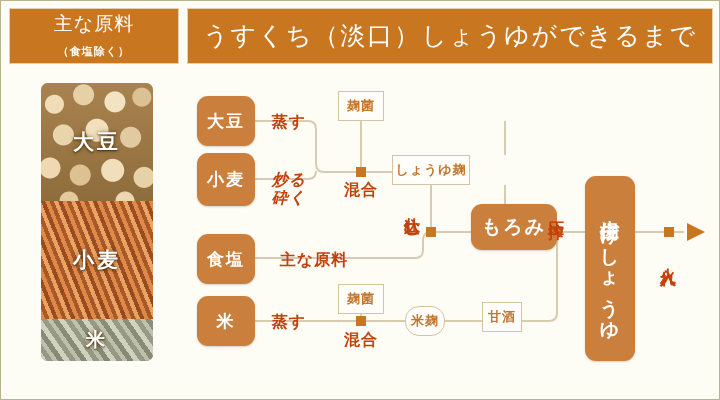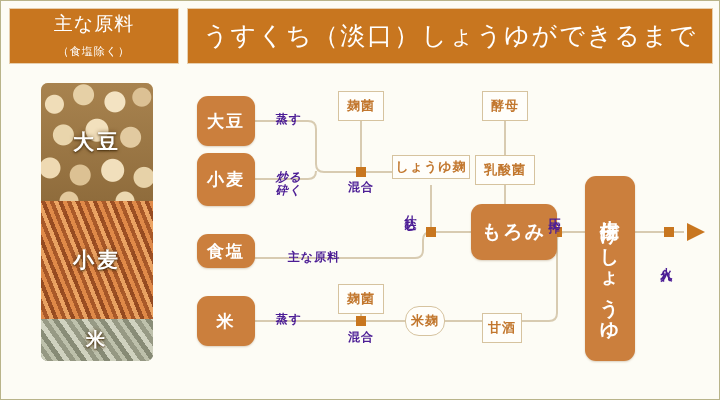--- a/index.html
+++ b/index.html
@@ -25,21 +25,21 @@
     display: flex;
     flex-direction: column;
     align-items: center;
     justify-content: center;
     text-align: center;
     letter-spacing: 1px;
   }
   #hdr-left  { left: 8px;  top: 7px; width: 170px; height: 56px; }
   #hdr-right { left: 186px;top: 7px; width: 526px; height: 56px; }
   .hdr-main  { font-size: 19px; font-weight: normal; line-height: 1.1; }
-  .hdr-sub   { font-size: 11px; font-weight: normal; margin-top: 10px; }
+  .hdr-sub   { font-size: 11px; font-weight: bold; margin-top: 10px; }
   #hdr-right .hdr-main { font-size: 25px; letter-spacing: 2px; }
 
   
   .photos {
     position: absolute; left: 40px; top: 82px;
     width: 112px; height: 278px;
     border-radius: 7px; overflow: hidden;
     display: flex; flex-direction: column;
   }
   .photo {
@@ -120,22 +120,22 @@
     border: 1px solid #d6c39f;
     color: #c2772e;
     font-weight: bold;
     font-size: 13px;
     letter-spacing: 1px;
   }
 
   
   .lbl {
     position: absolute;
-    color: #4c1d95;
-    font-size: 12px;
+    color: #c2410c;
+    font-size: 16px;
     font-weight: bold;
     letter-spacing: 1px;
     line-height: 1.12;
     white-space: pre-line;
     text-align: center;
   }
   .lbl.vert {
     writing-mode: vertical-rl;
     text-orientation: upright;
     letter-spacing: 2px;
@@ -225,50 +225,44 @@
 
       <polygon points="686,222 704,231 686,240" fill="#c8761f"></polygon>
     </svg>
 
     <div class="node solid" style="left:196px; top:95px; width:58px; height:50px;">
       <span>大豆</span>
     </div>
     <div class="node solid" style="left:196px; top:152px; width:58px; height:53px;">
       <span>小麦</span>
     </div>
-    <div class="node solid" style="left:196px; top:233px; width:58px; height:34px;">
+    <div class="node solid" style="left:196px; top:233px; width:58px; height:50px;">
       <span>食塩</span>
     </div>
     <div class="node solid" style="left:196px; top:295px; width:58px; height:50px;">
       <span>米</span>
     </div>
 
     <div class="node outline" style="left:337px; top:90px; width:46px; height:30px;">
       <span>麹菌</span>
     </div>
-    <div class="node outline" style="left:481px; top:90px; width:46px; height:30px;">
-      <span>酵母</span>
-    </div>
-    <div class="node outline" style="left:474px; top:154px; width:60px; height:30px;">
-      <span>乳酸菌</span>
-    </div>
-    <div class="node outline" style="left:391px; top:154px; width:78px; height:24px;text-align:right;">
+    <div class="node outline" style="left:391px; top:154px; width:78px; height:30px;text-align:right;">
       <span>しょうゆ麹</span>
     </div>
     <div class="node outline" style="left:337px; top:283px; width:46px; height:30px;">
       <span>麹菌</span>
     </div>
     <div class="node outline" style="left:404px; top:305px; width:40px; height:30px;border-radius:14px;">
       <span>米麹</span>
     </div>
-    <div class="node outline" style="left:481px; top:312px; width:40px; height:30px;">
+    <div class="node outline" style="left:481px; top:301px; width:40px; height:30px;">
       <span>甘酒</span>
     </div>
 
-    <div class="node solid" style="left:470px; top:203px; width:86px; height:56px; font-size:19px;">
+    <div class="node solid" style="left:470px; top:203px; width:86px; height:46px; font-size:19px;">
       <span>もろみ</span>
     </div>
 
     <div class="node solid" style="left:584px; top:175px; width:50px; height:185px; font-size:19px;">
       <span class="vtext">生揚げしょうゆ</span>
     </div>
 
     <div class="lbl" style="left:268px; top:112px; width:40px;">蒸す</div>
     <div class="lbl" style="left:268px; top:170px; width:40px;font-style:italic;">炒る
 砕く</div>

